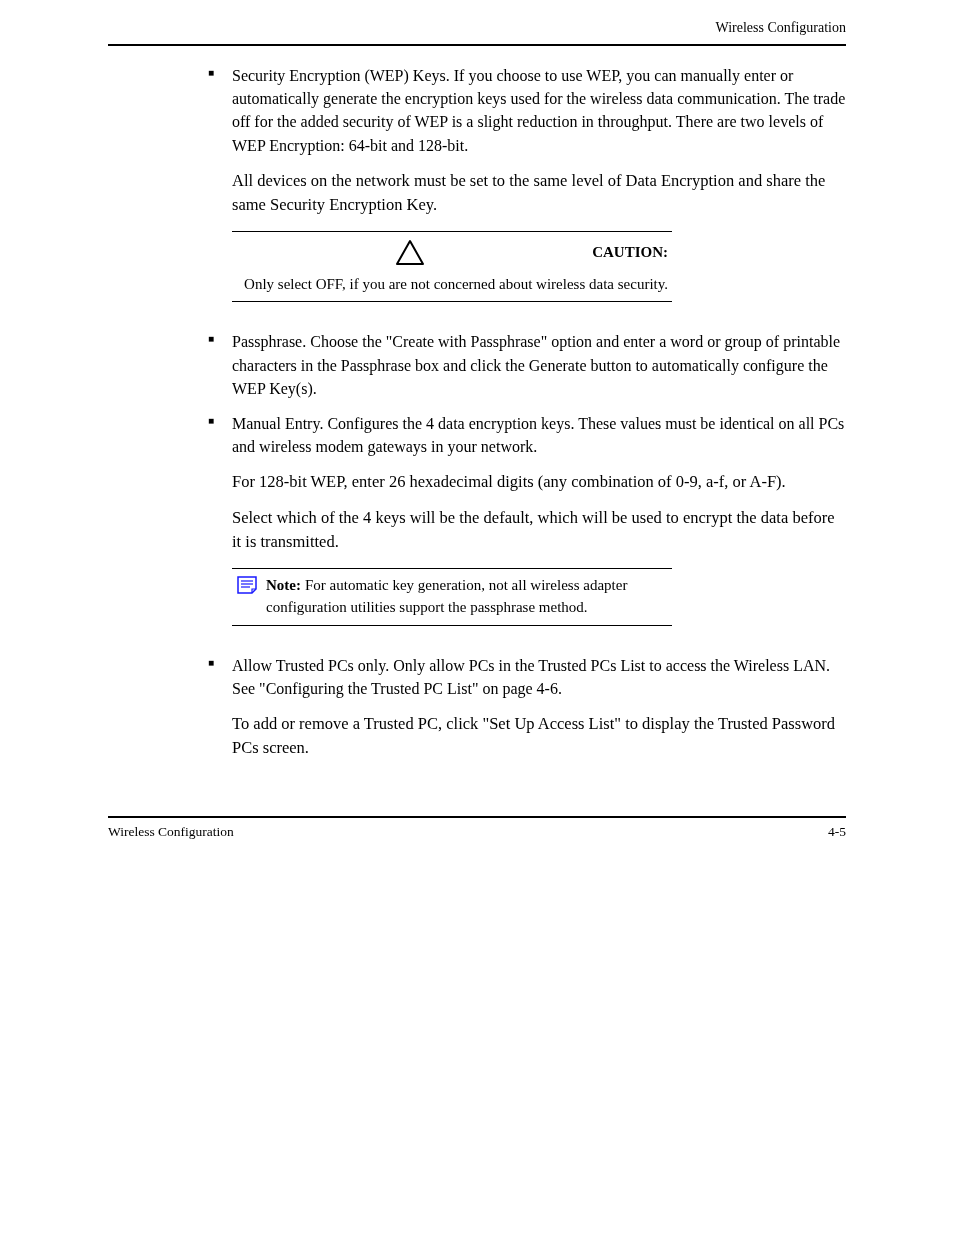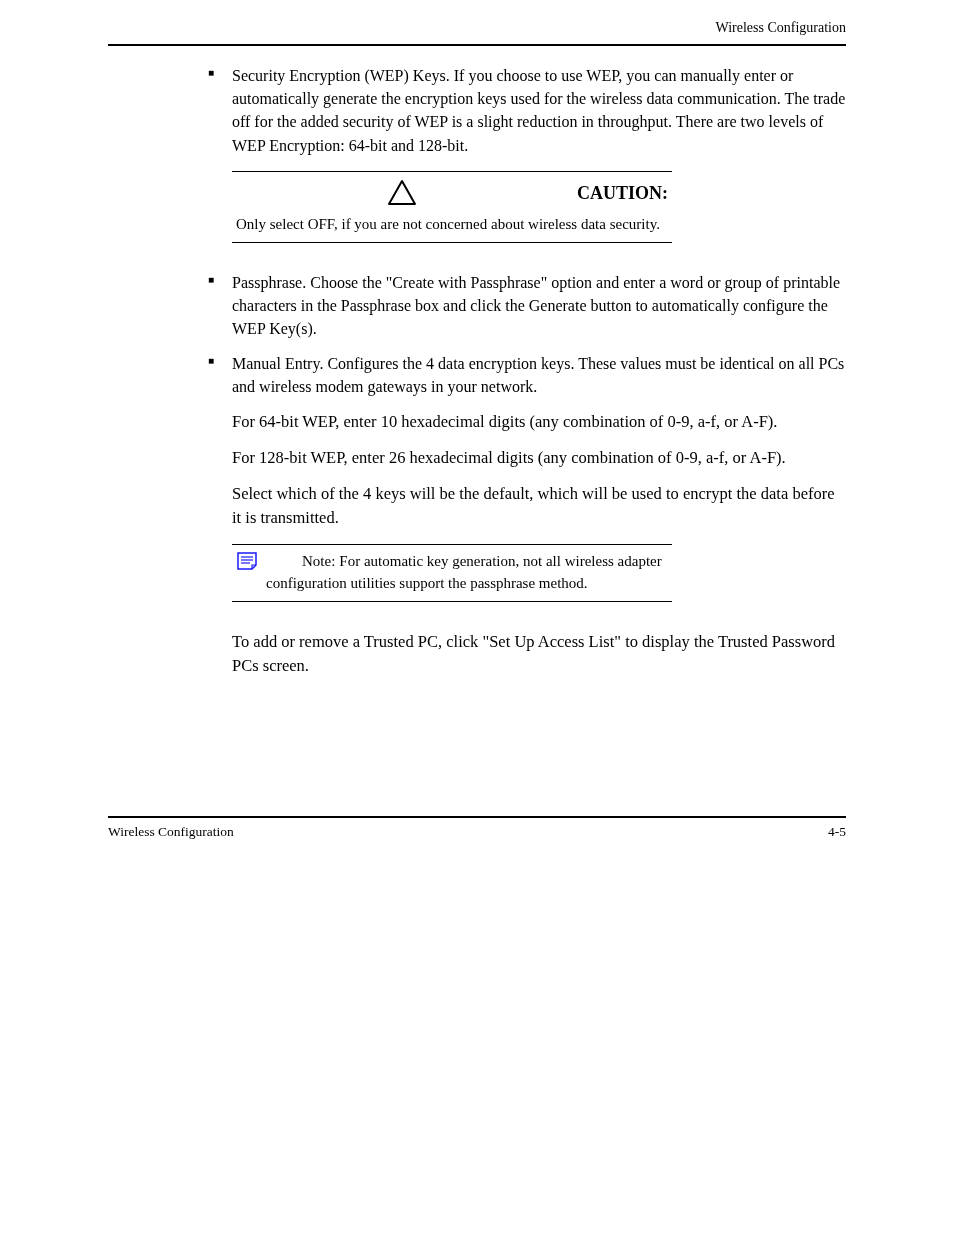--- a/index.html
+++ b/index.html
@@ -10,76 +10,77 @@
   .hr-top { border-top: 2px solid #000; height: 0; margin-bottom: 18px; }
   .body-area { padding-left: 100px; }
   .bullet-item { position: relative; padding-left: 24px; margin-bottom: 12px; font-size: 16px; line-height: 1.45; }
   .bullet-item::before { content: "■"; position: absolute; left: 0; top: 2px; font-size: 10px; }
   .continuation { padding-left: 24px; margin-bottom: 12px; font-size: 16.5px; line-height: 1.45; }
   .box { margin: 14px 0 28px 24px; padding: 6px 4px; border-top: 1.3px solid #000; border-bottom: 1.3px solid #000; font-size: 15px; line-height: 1.45; width: 440px; }
   .box-inner { display: flex; align-items: flex-start; gap: 10px; }
   .box-text { flex: 1; }
   .caution-icon { width: 30px; height: 30px; flex: 0 0 30px; margin: 0 auto; }
   .caution-row { display: flex; align-items: center; justify-content: center; margin-bottom: 6px; }
-  .caution-label { font-weight: bold; margin-left: 8px; font-size: 18px; }
-  .caution-body { text-align: left; font-family: Liberation Serif, serif; }
+  .caution-label { font-weight: bold; margin-left: 8px; font-size: 15px; }
+  .caution-body { text-align: right; font-family: Liberation Serif, serif; }
   .note-icon { width: 20px; height: 16px; flex: 0 0 20px; display: inline-block; }
-  .note-label { font-weight: normal; margin-right: 4px; margin-left: 36px; }
+  .note-label { font-weight: bold; margin-right: 4px; }
   .footer { position: absolute; left: 108px; right: 108px; bottom: 30px; }
   .hr-bottom { border-top: 2px solid #000; height: 0; margin-bottom: 6px; }
   .footer-line { display: flex; justify-content: space-between; font-size: 13.5px; }
 </style>
 </head>
 <body>
 
 <div class="page">
   <div class="content">
     <div class="running-head">Wireless Configuration</div>
     <div class="hr-top"></div>
 
     <div class="body-area">
 
       <div class="bullet-item">Security Encryption (WEP) Keys. If you choose to use WEP, you can manually enter or automatically generate the encryption keys used for the wireless data communication. The trade off for the added security of WEP is a slight reduction in throughput. There are two levels of WEP Encryption: 64-bit and 128-bit.</div>
+      <div class="continuation">All devices on the network must be set to the same level of Data Encryption and share the same Security Encryption Key.</div>
 
       <div class="box">
         <div class="caution-row">
           <span class="caution-icon">
             <svg viewBox="0 0 30 30" width="30" height="30">
                 <polygon points="15,3 28,26 2,26" fill="none" stroke="#000" stroke-width="2" stroke-linejoin="round"></polygon>
               </svg>
           </span>
           <span class="caution-label">CAUTION:</span>
         </div>
         <div class="caution-body">Only select OFF, if you are not concerned about wireless data security.</div>
       </div>
 
       <div class="bullet-item">Passphrase. Choose the "Create with Passphrase" option and enter a word or group of printable characters in the Passphrase box and click the Generate button to automatically configure the WEP Key(s).</div>
 
       <div class="bullet-item">Manual Entry. Configures the 4 data encryption keys. These values must be identical on all PCs and wireless modem gateways in your network.</div>
-      <div class="continuation">For 64-bit WEP, enter 10 hexadecimal digits (any combination of 0-9, a-f, or A-F).</div>
       <div class="continuation">For 128-bit WEP, enter 26 hexadecimal digits (any combination of 0-9, a-f, or A-F).</div>
       <div class="continuation">Select which of the 4 keys will be the default, which will be used to encrypt the data before it is transmitted.</div>
 
       <div class="box">
         <div class="box-inner">
           <span class="note-icon">
             <svg viewBox="0 0 24 20" width="24" height="20">
               <path d="M2 2 H20 V14 L16 18 H2 Z" fill="none" stroke="#1a1aff" stroke-width="1.5"></path>
               <line x1="5" y1="6" x2="17" y2="6" stroke="#1a1aff" stroke-width="1.2"></line>
               <line x1="5" y1="9" x2="17" y2="9" stroke="#1a1aff" stroke-width="1.2"></line>
               <line x1="5" y1="12" x2="14" y2="12" stroke="#1a1aff" stroke-width="1.2"></line>
               <path d="M16 18 L16 14 L20 14" fill="none" stroke="#1a1aff" stroke-width="1.2"></path>
             </svg>
           </span>
           <div class="box-text">
             <span class="note-label">Note:</span><span>For automatic key generation, not all wireless adapter configuration utilities support the passphrase method.</span>
           </div>
         </div>
       </div>
 
+      <div class="bullet-item">Allow Trusted PCs only. Only allow PCs in the Trusted PCs List to access the Wireless LAN. See "Configuring the Trusted PC List" on page 4-6.</div>
 
       <div class="continuation">To add or remove a Trusted PC, click "Set Up Access List" to display the Trusted Password PCs screen.</div>
 
 
     </div>
   </div>
 
   <div class="footer">
     <div class="hr-bottom"></div>
     <div class="footer-line">

